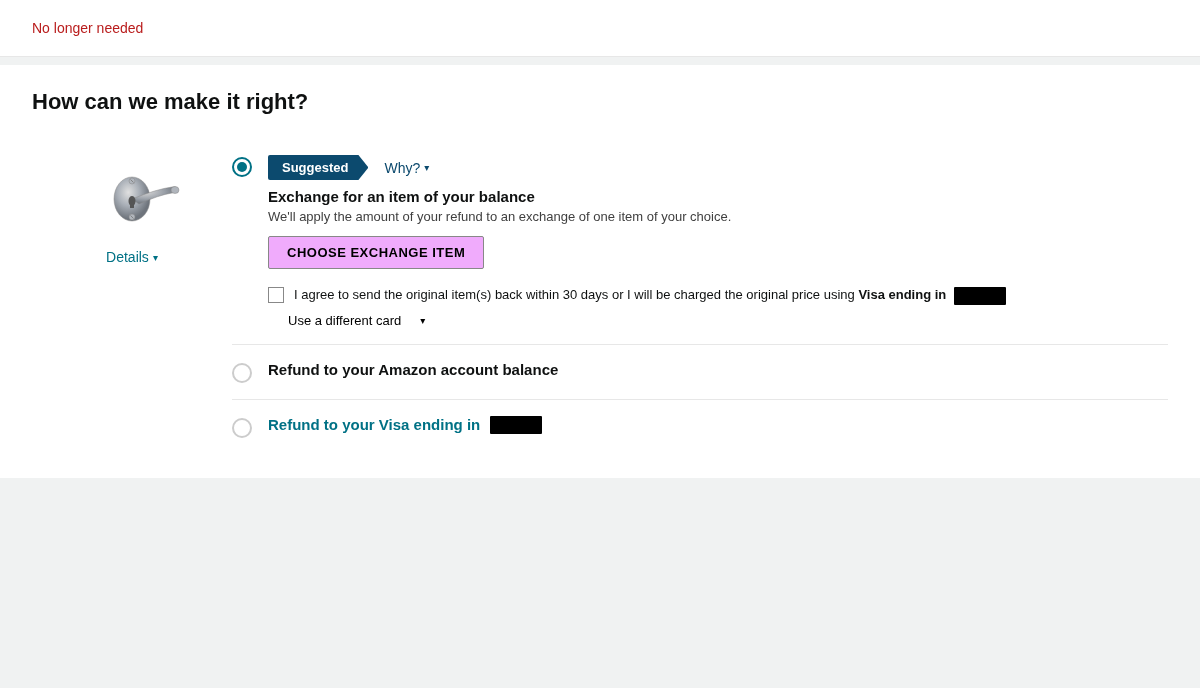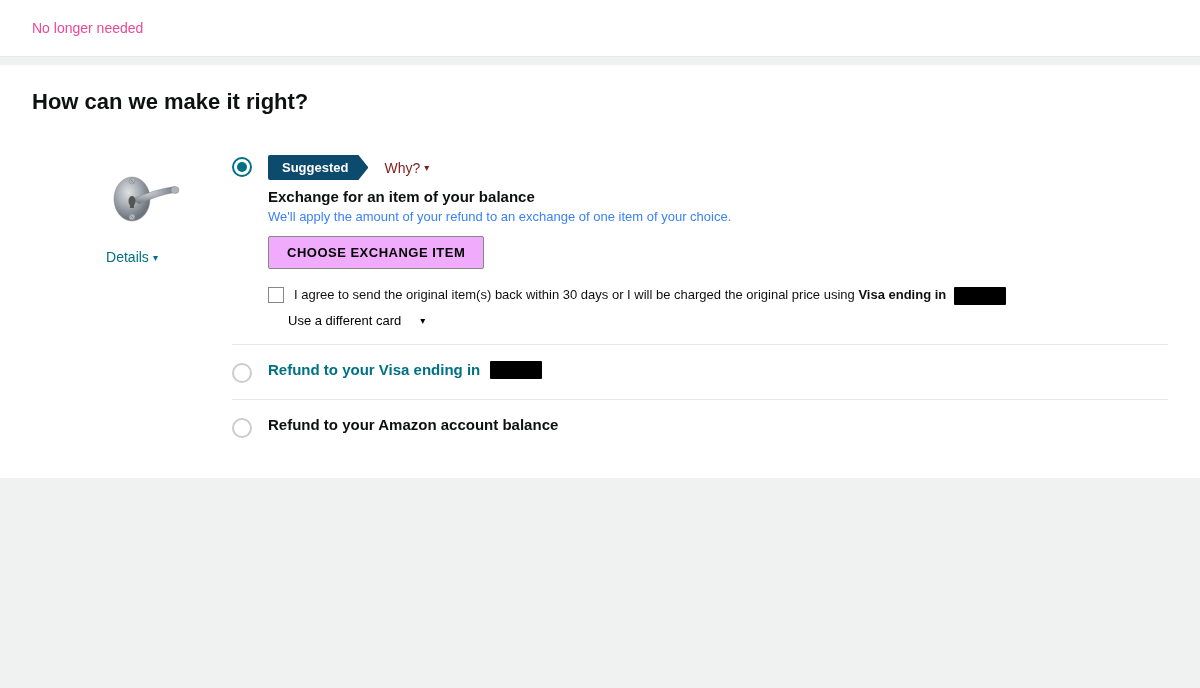--- a/index.html
+++ b/index.html
@@ -25,21 +25,21 @@
       justify-content: flex-start;
       gap: 200px;
       border-bottom: 1px solid #e7e7e7;
     }
     .section-why-title {
       font-size: 22px;
       font-weight: 700;
     }
     .section-why-answer {
       font-size: 14px;
-      color: #ec4899;
+      color: #b91c1c;
     }
     .section-make-right {
       padding: 24px 32px 24px;
     }
     .make-right-title {
       font-size: 22px;
       font-weight: 700;
       margin-bottom: 24px;
     }
     .options-area {
@@ -135,35 +135,35 @@
       background: #0c4a6e;
       color: #fff;
       font-size: 13px;
       font-weight: 700;
       padding: 5px 14px;
       border-radius: 2px;
       clip-path: polygon(0 0, 90% 0, 100% 50%, 90% 100%, 0 100%);
       padding-right: 20px;
     }
     .why-link {
-      color: #7f1d1d;
+      color: #0c4a6e;
       font-size: 14px;
       cursor: pointer;
       display: flex;
       align-items: center;
       gap: 4px;
     }
     .option-title {
       font-size: 15px;
       font-weight: 700;
       margin-bottom: 4px;
     }
     .option-desc {
       font-size: 13px;
-      color: #3b82f6;
+      color: #404040;
       margin-bottom: 12px;
     }
     .choose-btn {
       border: 1px solid #888;
       background: #f0abfc;
       padding: 8px 18px;
       font-size: 13px;
       font-weight: 600;
       letter-spacing: 0.5px;
       cursor: pointer;
@@ -317,36 +317,36 @@
             </div>
           </div>
         </div>
 
         <div class="option-block">
           <div class="option-row">
             <div class="radio-col">
               <div class="radio-custom"></div>
             </div>
             <div class="option-content">
+              <div class="refund-balance-title">Refund to your Amazon account balance</div>
+            </div>
+          </div>
+        </div>
+
+        <div class="option-block">
+          <div class="option-row">
+            <div class="radio-col">
+              <div class="radio-custom"></div>
+            </div>
+            <div class="option-content">
               <a class="refund-visa-link">
                 <span>Refund to your Visa ending in</span>
                 <span class="visa-redacted"></span>
               </a>
             </div>
           </div>
         </div>
 
-        <div class="option-block">
-          <div class="option-row">
-            <div class="radio-col">
-              <div class="radio-custom"></div>
-            </div>
-            <div class="option-content">
-              <div class="refund-balance-title">Refund to your Amazon account balance</div>
-            </div>
-          </div>
-        </div>
-
       </div>
     </div>
   </div>
 
 </div>
 
 </body></html>

